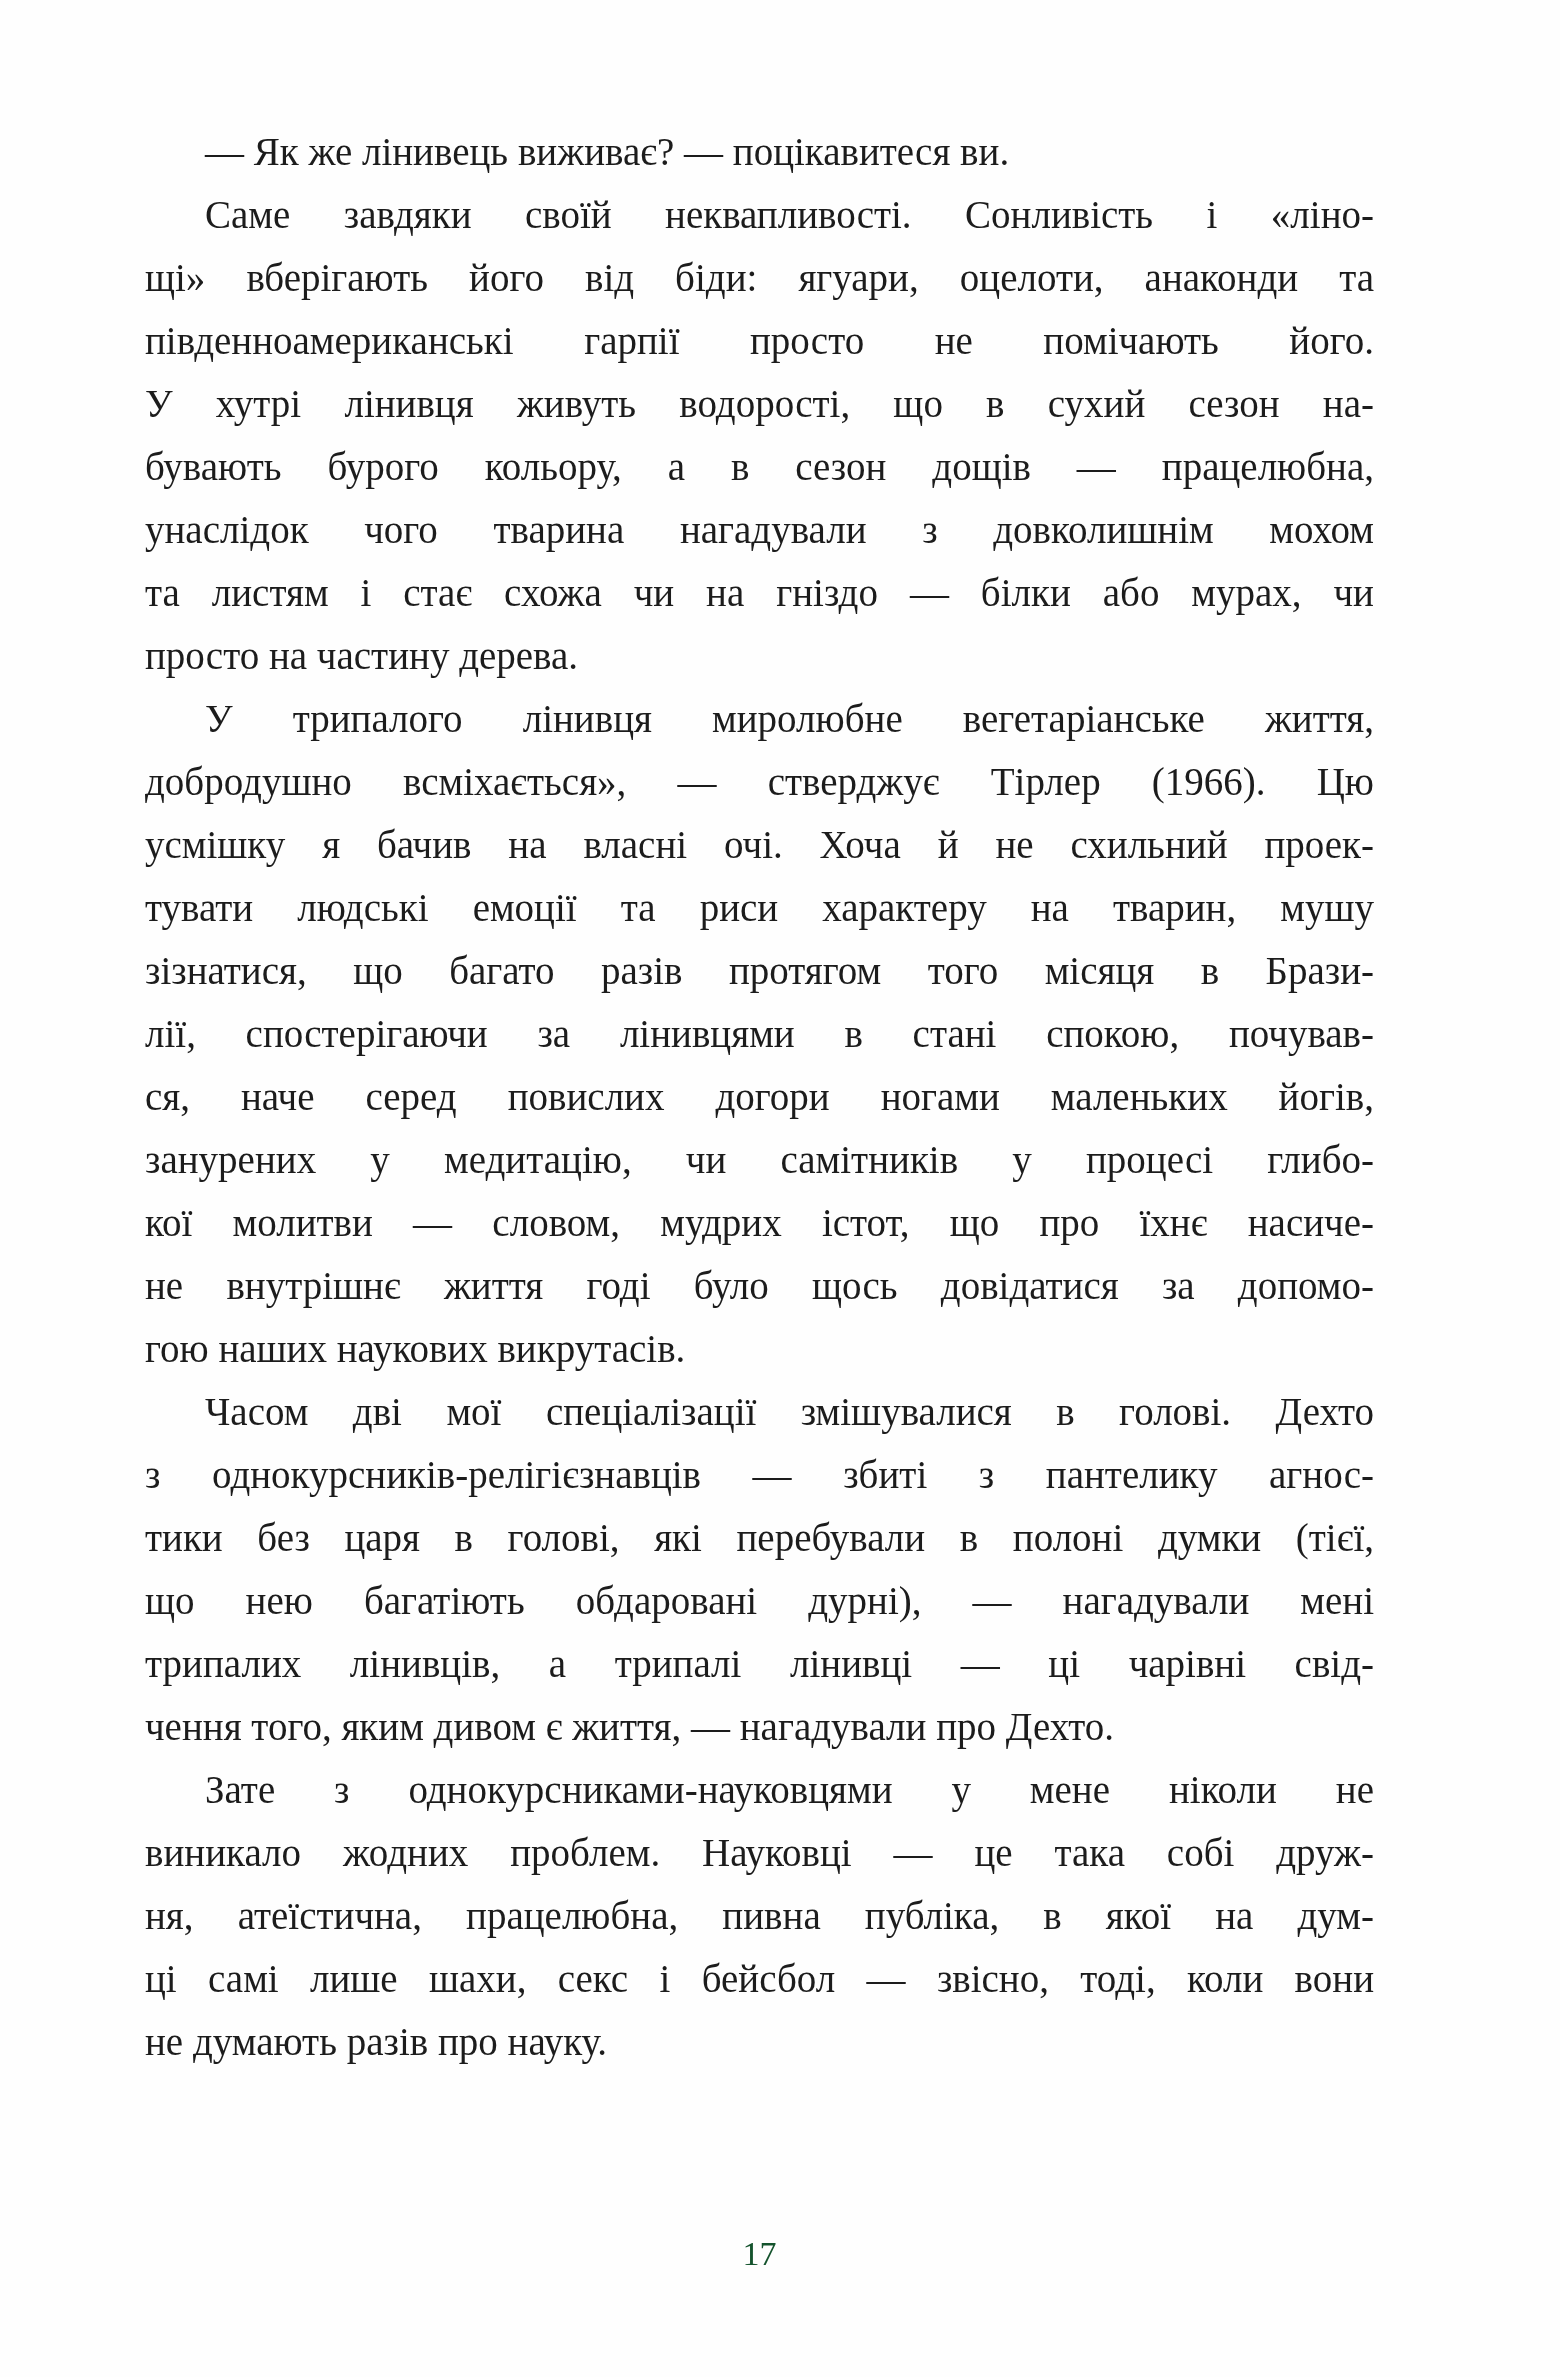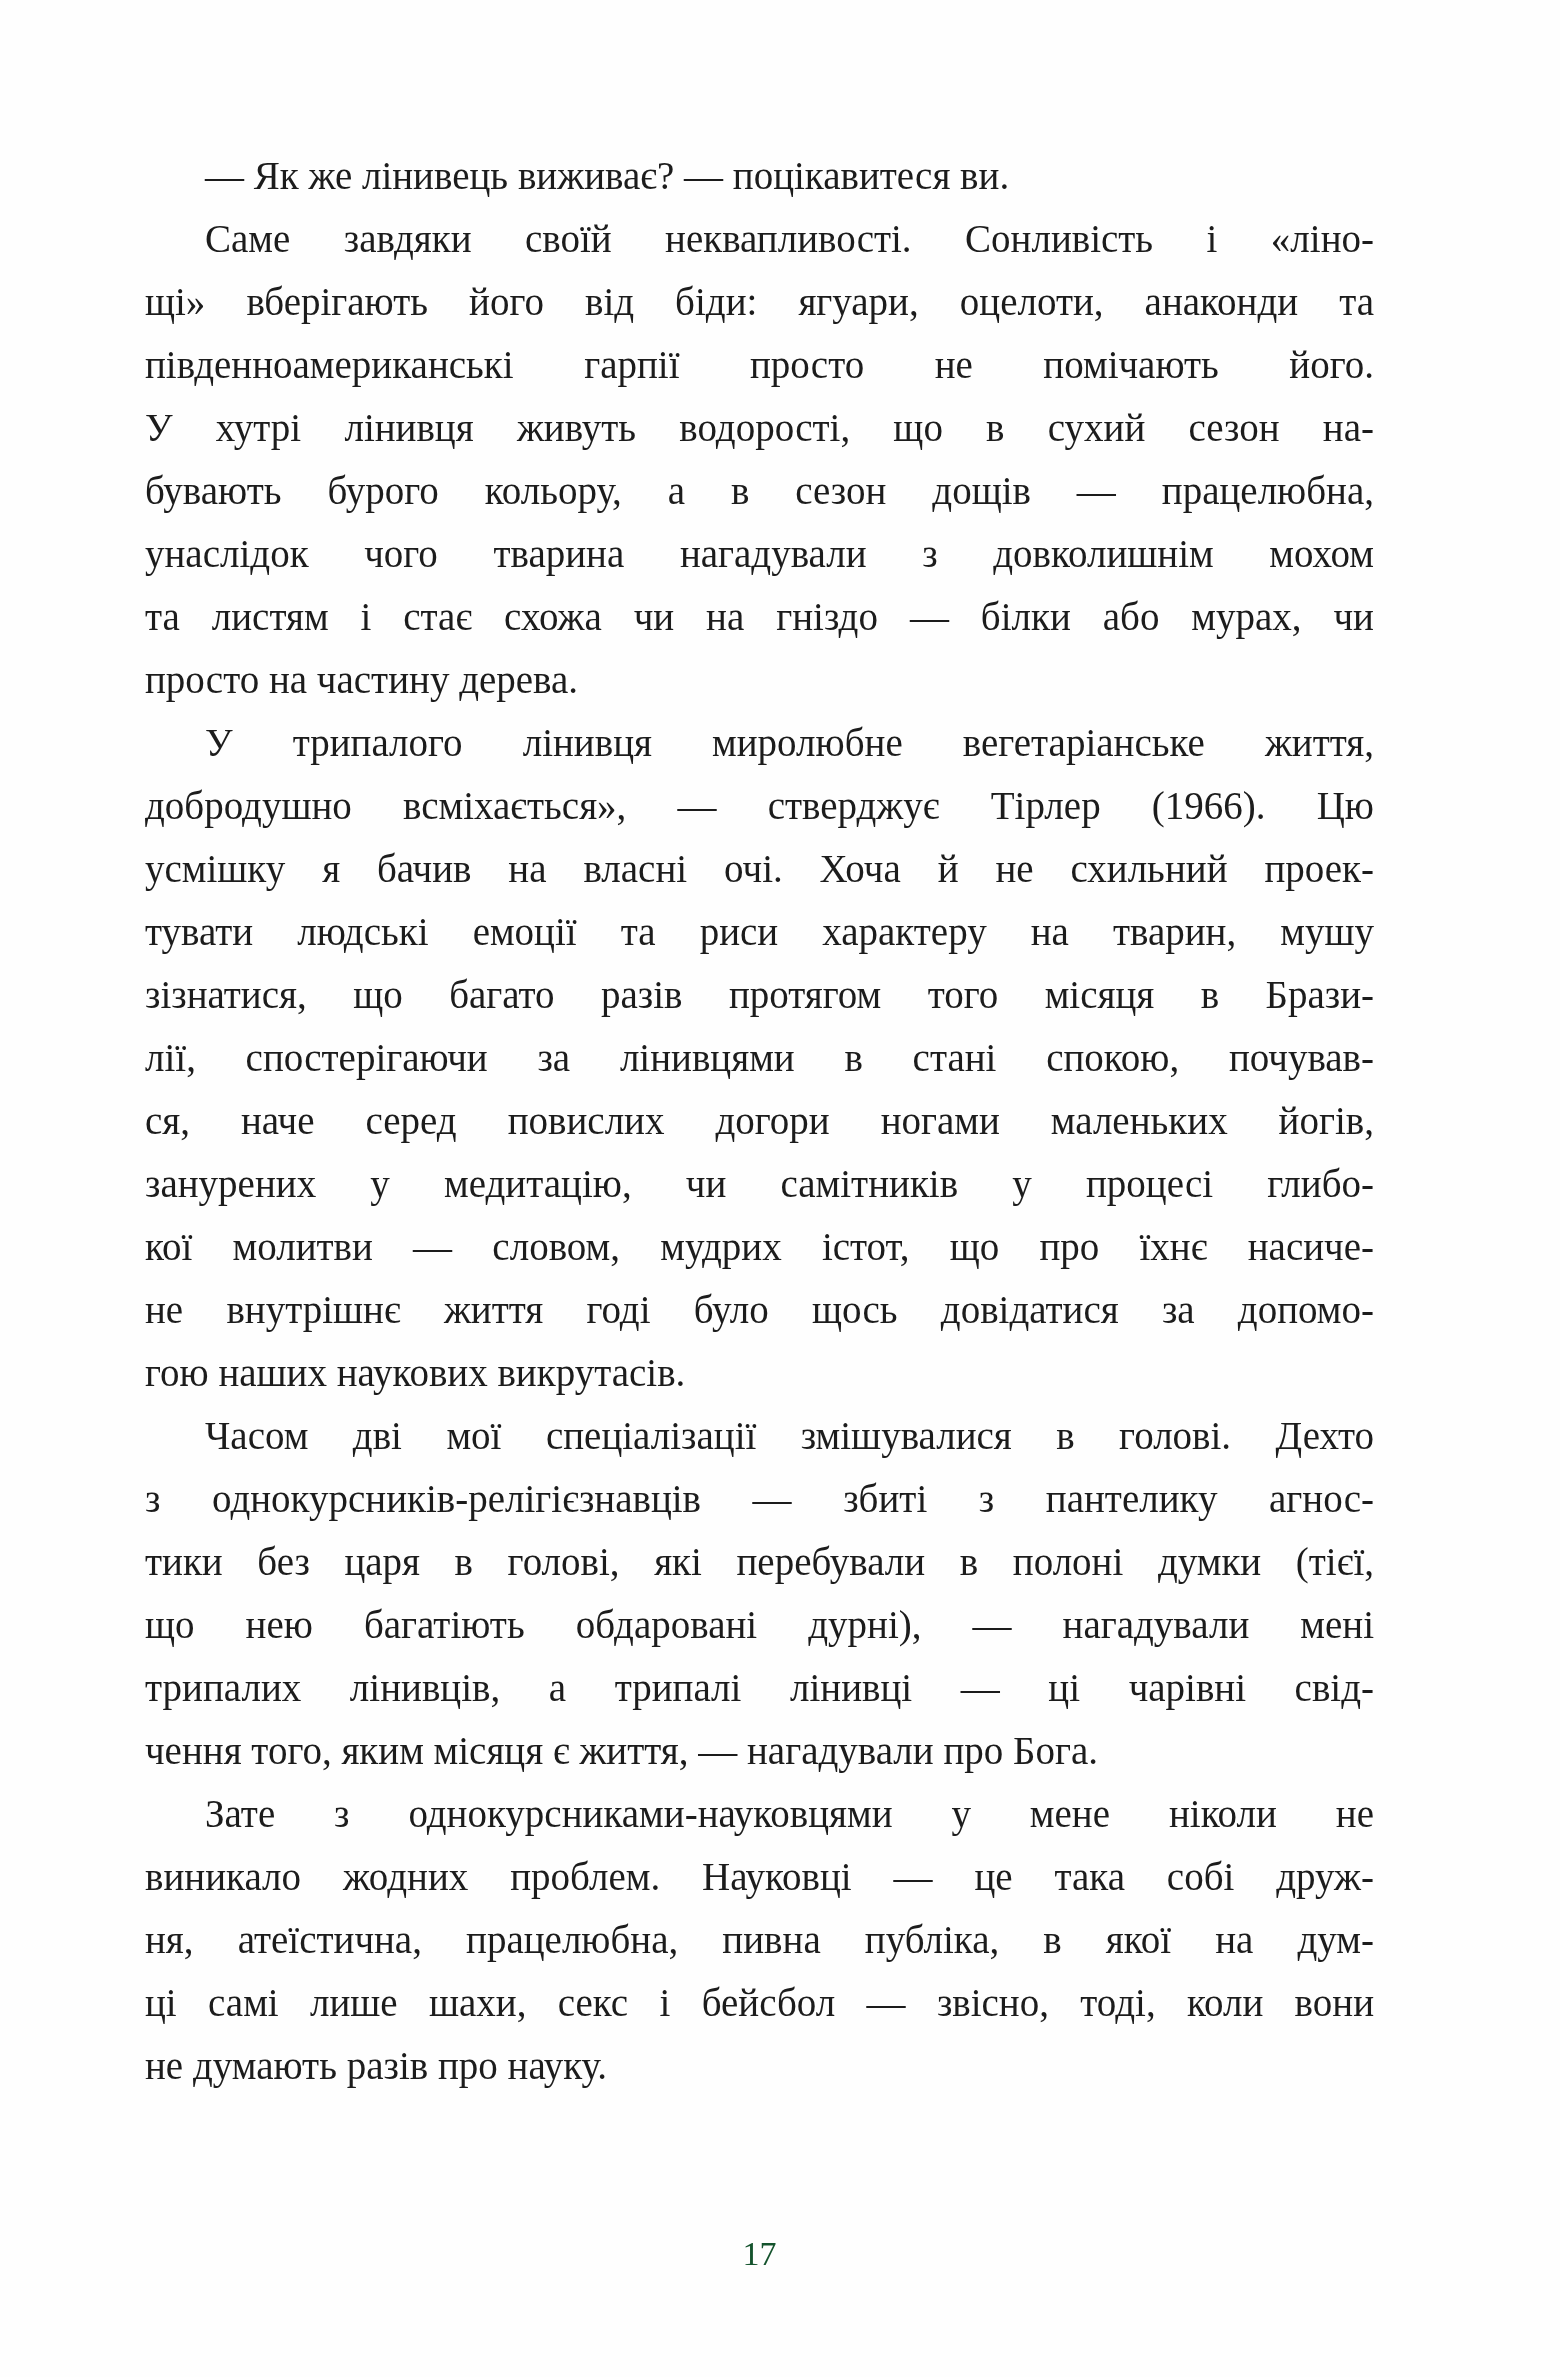--- a/index.html
+++ b/index.html
@@ -14,21 +14,21 @@
     position: relative;
     width: 1560px;
     height: 2377px;
     background: #fefefe;
     font-family: "Liberation Serif", "DejaVu Serif", serif;
     color: #1c1c1c;
   }
   .text-block {
     position: absolute;
     left: 145px;
-    top: 144px;
+    top: 120px;
     width: 1229px;
   }
   .line {
     height: 63px;
     line-height: 63px;
     font-size: 39px;
     text-align: justify;
     text-align-last: justify;
     overflow: visible;
   }
@@ -73,21 +73,21 @@
       <div class="line">ся, наче серед повислих догори ногами маленьких йогів,</div>
       <div class="line">занурених у медитацію, чи самітників у процесі глибо-</div>
       <div class="line">кої молитви — словом, мудрих істот, що про їхнє насиче-</div>
       <div class="line">не внутрішнє життя годі було щось довідатися за допомо-</div>
       <div class="line end">гою наших наукових викрутасів.</div>
       <div class="line first">Часом дві мої спеціалізації змішувалися в голові. Дехто</div>
       <div class="line">з однокурсників-релігієзнавців — збиті з пантелику агнос-</div>
       <div class="line">тики без царя в голові, які перебували в полоні думки (тієї,</div>
       <div class="line">що нею багатіють обдаровані дурні), — нагадували мені</div>
       <div class="line">трипалих лінивців, а трипалі лінивці — ці чарівні свід-</div>
-      <div class="line end">чення того, яким місяця є життя, — нагадували про Бога.</div>
+      <div class="line end">чення того, яким дивом є життя, — нагадували про Дехто.</div>
       <div class="line first">Зате з однокурсниками-науковцями у мене ніколи не</div>
       <div class="line">виникало жодних проблем. Науковці — це така собі друж-</div>
       <div class="line">ня, атеїстична, працелюбна, пивна публіка, в якої на дум-</div>
       <div class="line">ці самі лише шахи, секс і бейсбол — звісно, тоді, коли вони</div>
       <div class="line end">не думають разів про науку.</div>
     </div>
   <div class="page-number">17</div>
 </div>
 
 

